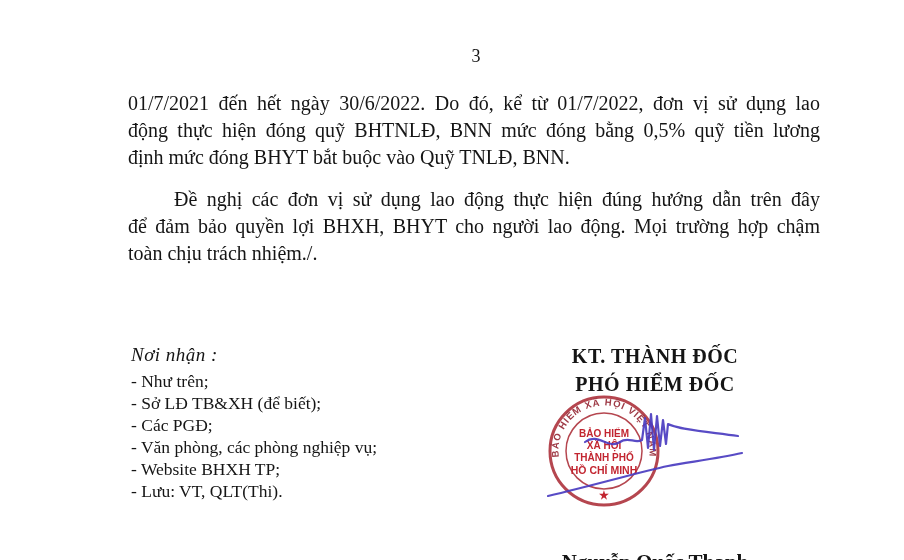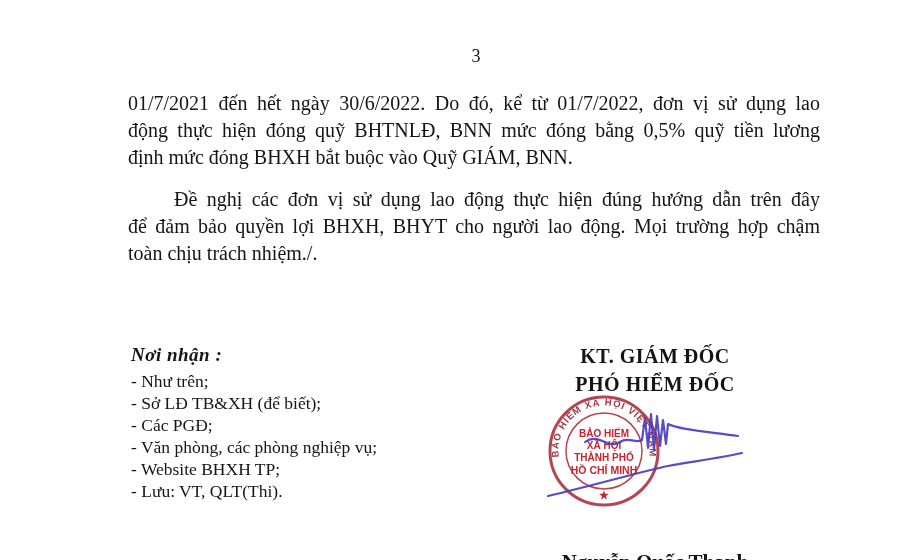--- a/index.html
+++ b/index.html
@@ -25,21 +25,21 @@
     text-align-last:justify;
     white-space:normal;
   }
   .doc-line.last{text-align-last:left;}
   .doc-line.indent{padding-left:46px;}
   .recipients{
     position:absolute;left:131px;top:344px;width:330px;
     font-size:17.5px;line-height:22px;
   }
   .recipients-heading{
-    font-weight:bold;font-style:italic;font-size:19px;
+    font-weight:normal;font-style:italic;font-size:19px;
     margin-bottom:4px;letter-spacing:0.5px;
   }
   .sig-titles{
     position:absolute;left:520px;top:342px;width:270px;
     text-align:center;font-weight:bold;font-size:20px;line-height:28px;
     letter-spacing:0.5px;
   }
   .signer-name{
     position:absolute;left:520px;top:510px;width:270px;
     text-align:center;font-weight:bold;font-size:21px;margin-top:40px;
@@ -59,41 +59,41 @@
 <body>
 
 <div class="page">
 
   <div class="page-number">3</div>
 
   <div class="doc-body">
     <div class="para1">
       <div class="doc-line">01/7/2021 đến hết ngày 30/6/2022. Do đó, kể từ 01/7/2022, đơn vị sử dụng lao</div>
       <div class="doc-line">động thực hiện đóng quỹ BHTNLĐ, BNN mức đóng bằng 0,5% quỹ tiền lương</div>
-      <div class="doc-line last">định mức đóng BHXH bắt buộc vào Quỹ GIÁM, BNN.</div>
+      <div class="doc-line last">định mức đóng BHYT bắt buộc vào Quỹ TNLĐ, BNN.</div>
     </div>
     <div class="para2">
       <div class="doc-line indent">Đề nghị các đơn vị sử dụng lao động thực hiện đúng hướng dẫn trên đây</div>
       <div class="doc-line">để đảm bảo quyền lợi BHXH, BHYT cho người lao động. Mọi trường hợp chậm</div>
       <div class="doc-line last">toàn chịu trách nhiệm./.</div>
     </div>
   </div>
 
   <div class="recipients">
     <div class="recipients-heading">Nơi nhận :</div>
     <div class="recipient-item">- Như trên;</div>
     <div class="recipient-item">- Sở LĐ TB&amp;XH (để biết);</div>
     <div class="recipient-item">- Các PGĐ;</div>
     <div class="recipient-item">- Văn phòng, các phòng nghiệp vụ;</div>
     <div class="recipient-item">- Website BHXH TP;</div>
     <div class="recipient-item">- Lưu: VT, QLT(Thi).</div>
   </div>
 
   <div class="sig-titles">
-    <div>KT. GIÁM ĐỐC</div>
+    <div>KT. THÀNH ĐỐC</div>
     <div>PHÓ HIỂM ĐỐC</div>
   </div>
 
   <svg class="stamp-svg" width="128" height="122" viewBox="0 0 128 122" xmlns="http://www.w3.org/2000/svg">
     <circle cx="62" cy="58" r="54" fill="none" stroke-width="3" stroke="#b5464f"></circle>
     <circle cx="62" cy="58" r="38" fill="none" stroke-width="1.5" stroke="#b5464f"></circle>
     <defs>
       <path id="ringPath" d="M 22.6 80.75 A 45.5 45.5 0 1 1 101.4 80.75" fill="none"></path>
     </defs>
     <text class="stamp-ring-text" fill="#9e3a46">

